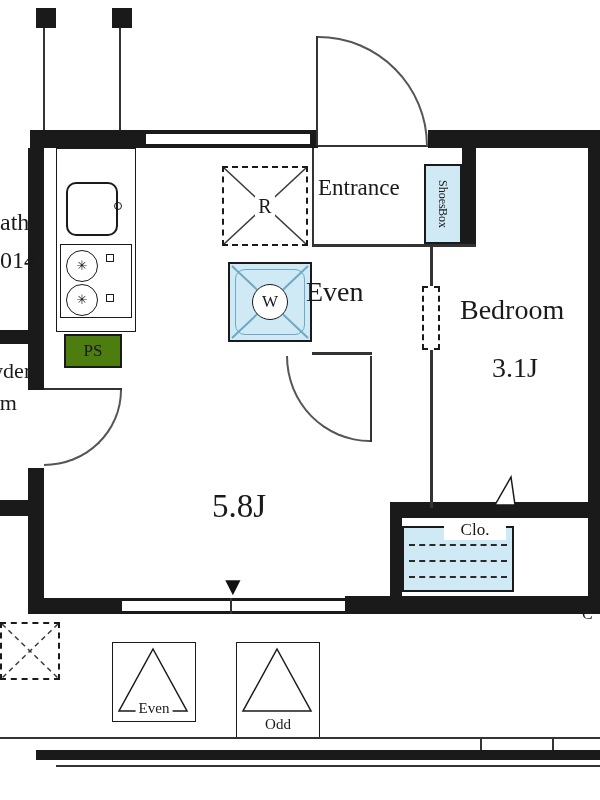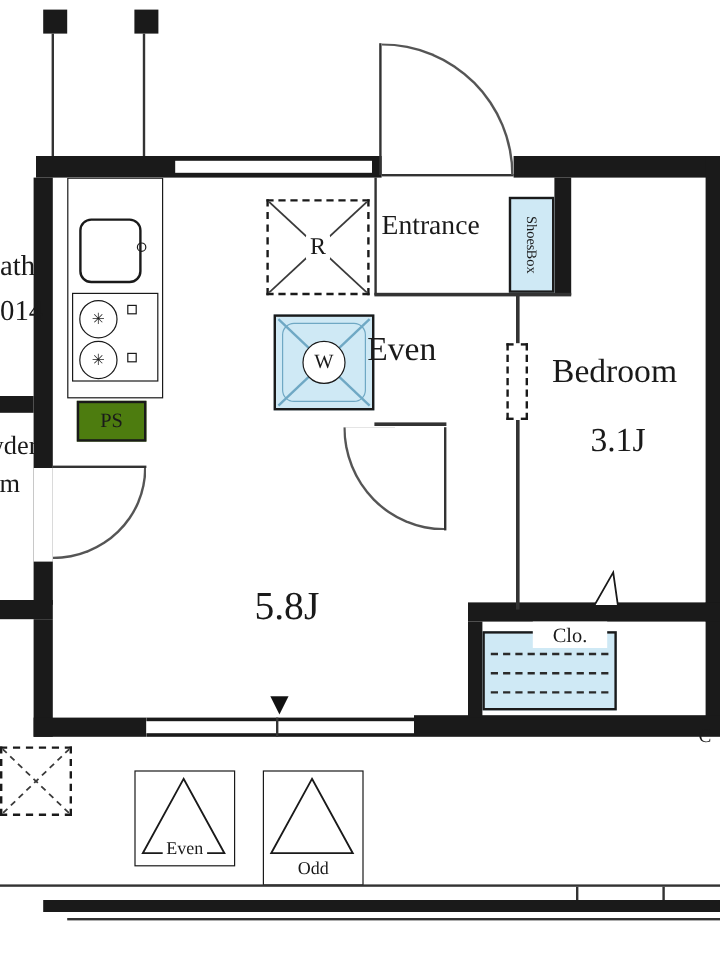--- a/index.html
+++ b/index.html
@@ -121,21 +121,21 @@
       <line x1="56" y1="0" x2="0" y2="54" stroke="#3a3a3a" stroke-width="1.5" stroke-dasharray="5,4"></line>
     </svg>
   </div>
 
   <div class="abs" style="left:112px;top:642px;width:84px;height:80px;border:1.5px solid #1a1a1a;box-sizing:border-box;">
     <svg width="81" height="77" viewBox="0 0 81 77">
       <polygon points="40,6 74,68 6,68" fill="none" stroke="#1a1a1a" stroke-width="1.5"></polygon>
     </svg>
     <span class="chip" style="position:absolute;left:50%;bottom:5px;transform:translateX(-50%);font-size:15px;">Even</span>
   </div>
-  <div class="abs" style="left:219px;top:642px;width:84px;height:96px;border:1.5px solid #1a1a1a;box-sizing:border-box;">
+  <div class="abs" style="left:236px;top:642px;width:84px;height:96px;border:1.5px solid #1a1a1a;box-sizing:border-box;">
     <svg width="81" height="77" viewBox="0 0 81 77">
       <polygon points="40,6 74,68 6,68" fill="none" stroke="#1a1a1a" stroke-width="1.5"></polygon>
     </svg>
     <span class="chip" style="position:absolute;left:50%;bottom:5px;transform:translateX(-50%);font-size:15px;">Odd</span>
   </div>
 
   <div class="tline" style="left:0px;top:737px;width:600px;height:2px;"></div>
   <div class="tline" style="left:480px;top:739px;width:2px;height:12px;"></div>
   <div class="tline" style="left:552px;top:739px;width:2px;height:12px;"></div>
   <div class="wall" style="left:36px;top:750px;width:564px;height:10px;"></div>

